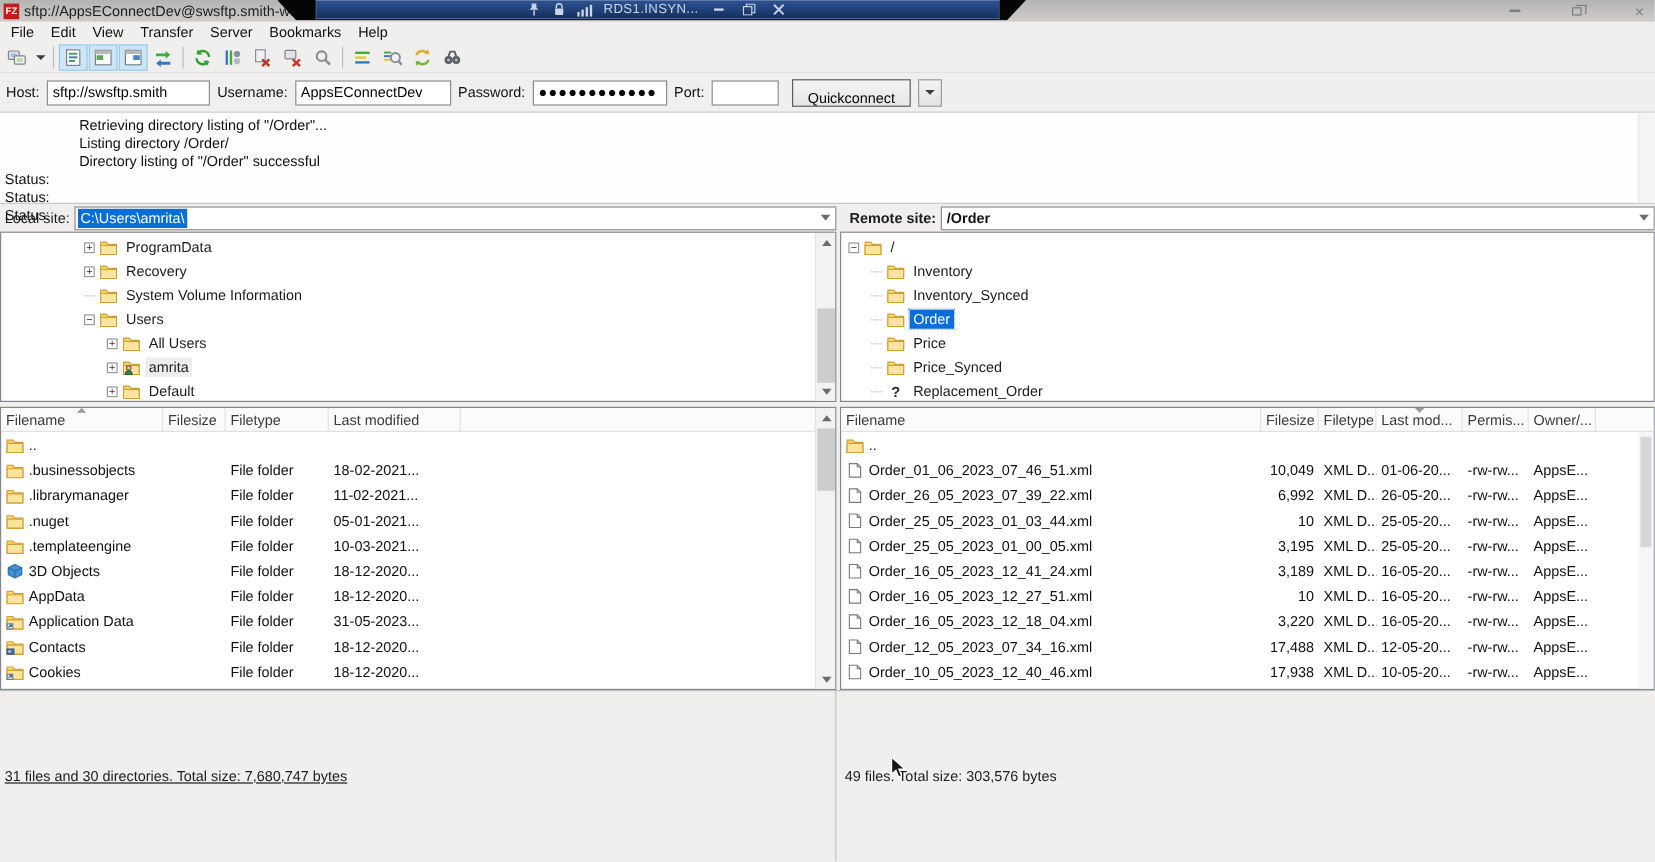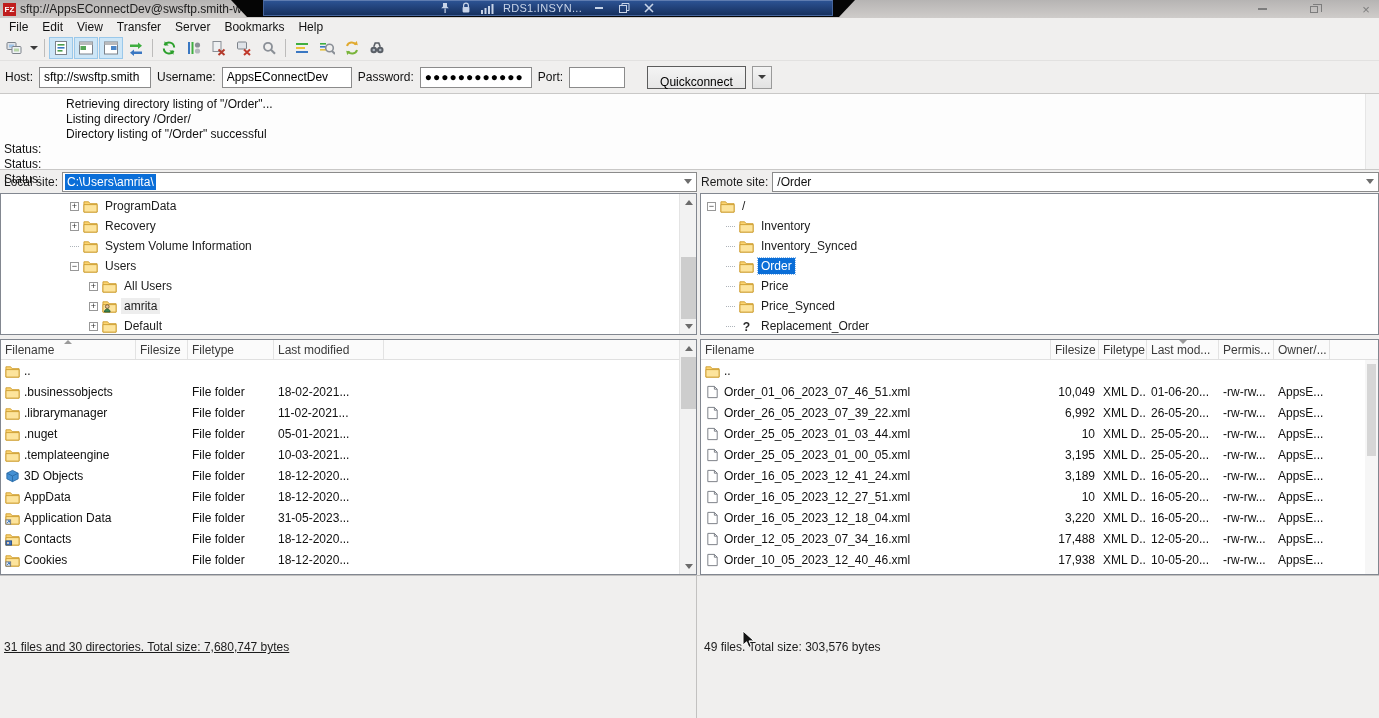--- a/index.html
+++ b/index.html
@@ -35,38 +35,38 @@
   .tb svg { width:16px; height:16px; display:block; }
   .tb.active { background:#cde6f7; border-color:#9ac8ea; }
   .tb-drop { width:13px; height:22px; border:1px solid transparent; background:transparent; display:inline-flex; align-items:center; justify-content:center; }
   .caret-down { width:0; height:0; border-left:4px solid transparent; border-right:4px solid transparent; border-top:4px solid #3b3b3b; display:inline-block; }
   .tb-sep { width:1px; height:18px; background:#bdbcbb; margin:0 3px; }
 
   
   #quickbar { height:33px; background:#f0efee; display:flex; align-items:center; padding-left:5px; gap:6px; flex:0 0 33px; border-bottom:1px solid #c9c8c7; }
   #quickbar label { color:#111; }
   #quickbar input { height:21px; border:1px solid #8b8b8b; background:#fff; font:inherit; padding:0 4px; }
-  #host { width:112px; }
+  #host { width:136px; }
   #username { width:130px; }
   #password { width:112px; font-size:8px; letter-spacing:1px; font-weight:bold; }
   #port { width:56px; }
-  #qc-btn { height:23px; margin-left:16px; padding:8px 12px; font:inherit; background:linear-gradient(#f4f4f4,#e6e6e6); border:1px solid #5c5c5c;text-align:center; }
+  #qc-btn { height:23px; margin-left:5px; padding:8px 12px; font:inherit; background:linear-gradient(#f4f4f4,#e6e6e6); border:1px solid #5c5c5c;text-align:center; }
   .qc-drop { width:20px; height:23px; background:linear-gradient(#f4f4f4,#e2e2e2); border:1px solid #9a9a9a; display:inline-flex; align-items:center; justify-content:center; }
 
   
   #logpane { height:76px; background:#fdfdfd; border-bottom:1px solid #c9c8c7; position:relative; flex:0 0 76px; padding-top:3px; }
   .log-row { display:flex; height:15px; line-height:15px; }
   .log-prefix { width:66px; padding-left:4px; color:#101010;margin-top:45px; }
   .log-msg { color:#101010; }
   .log-scroll { position:absolute; right:0; top:0; width:14px; height:100%; background:#f4f4f4; border-left:1px solid #e6e6e6; }
 
   
   #sitebar { height:23px; display:flex; align-items:center; flex:0 0 23px; background:#f0efee; }
   .site-left { width:697px; display:flex; align-items:center; gap:4px; padding-left:4px; }
-  .site-right { flex:1; display:flex; align-items:center; gap:4px; padding-left:4px; }
+  .site-right { flex:1; display:flex; align-items:center; gap:4px; padding-left:11px;font-weight:bold; }
   .combo { flex:1; height:20px; background:#fff; border:1px solid #8b8b8b; display:flex; align-items:center; padding-left:2px; position:relative; }
   .combo-sel { background:#0a6ed8; color:#fff; padding:1px 2px; }
   .combo-plain { color:#111; padding:1px 2px; }
   .combo-arrow { position:absolute; right:4px; top:6px; width:0; height:0; border-left:4px solid transparent; border-right:4px solid transparent; border-top:5px solid #6d6d6d; }
 
   
   #trees { flex:1; display:flex; min-height:0; }
   .pane { background:#fff; border:1px solid #828790; position:relative; overflow:hidden; }
   .pane.pleft { width:697px; }
   .pane.pright { flex:1; }

